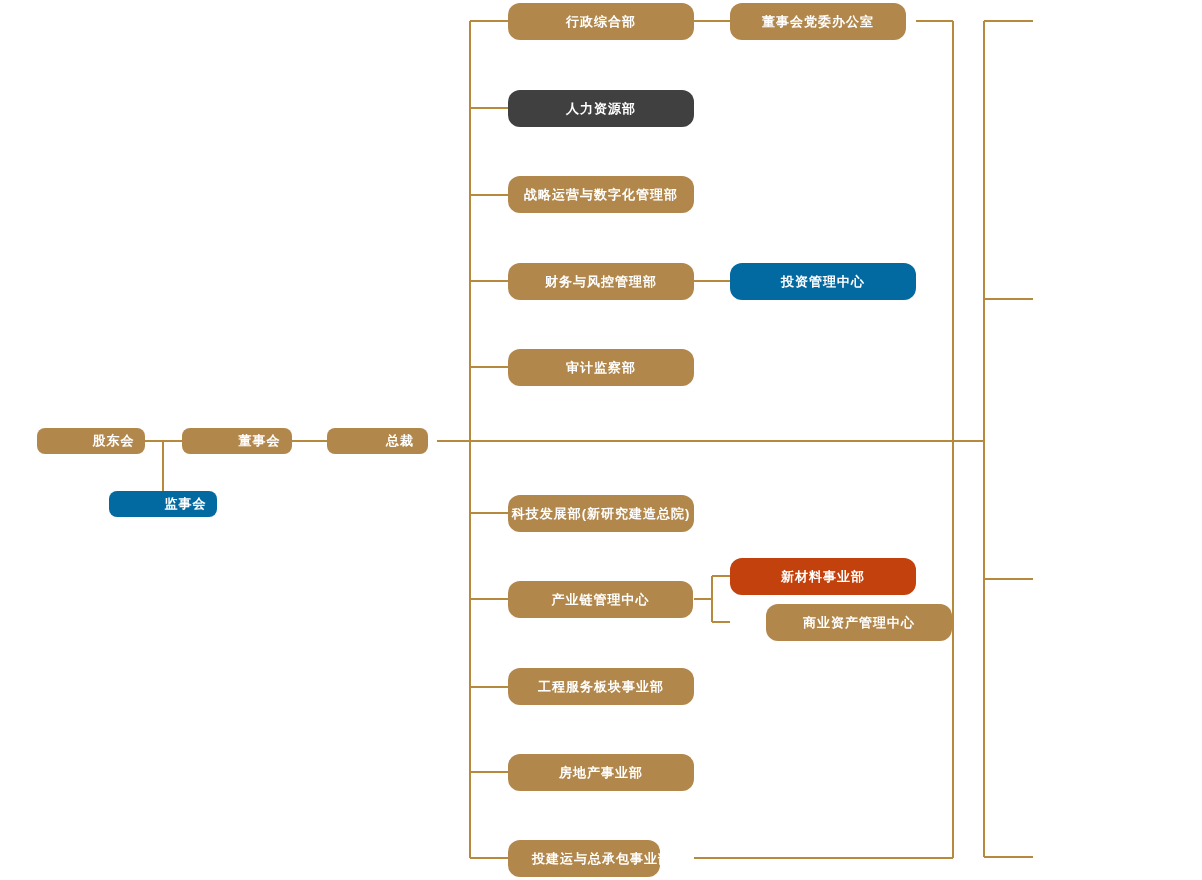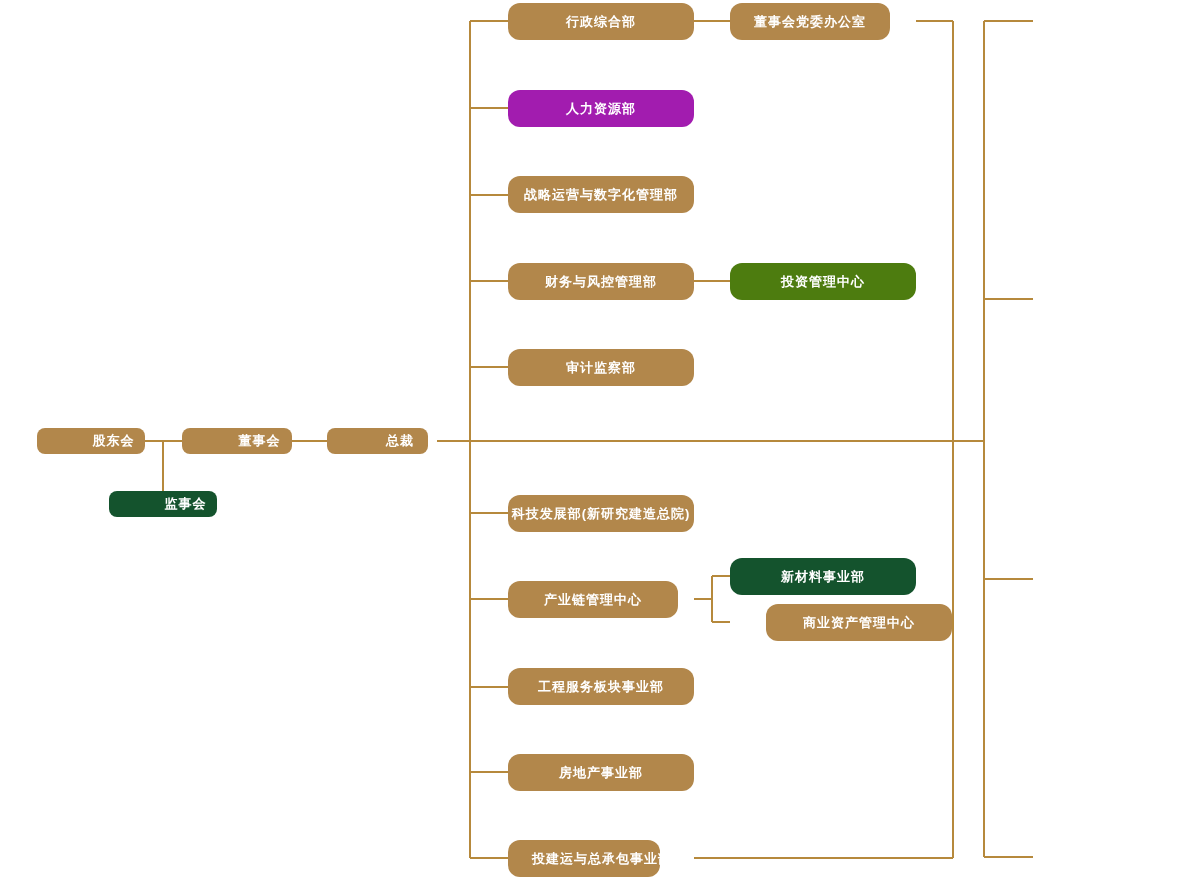--- a/index.html
+++ b/index.html
@@ -64,30 +64,30 @@
     <div class="line" style="left: 712px; top: 575.25px; width: 18px; height: 1.5px; background: rgb(182, 137, 60);"></div>
     <div class="line" style="left: 712px; top: 621.25px; width: 18px; height: 1.5px; background: rgb(182, 137, 60);"></div>
     <div class="line" style="left: 694px; top: 857.25px; width: 259px; height: 1.5px; background: rgb(182, 137, 60);"></div>
     <div class="line" style="left: 952.25px; top: 21px; width: 1.5px; height: 837px; background: rgb(182, 137, 60);"></div>
     <div class="line" style="left: 983.25px; top: 21px; width: 1.5px; height: 836px; background: rgb(182, 137, 60);"></div>
     <div class="line" style="left: 984px; top: 20.25px; width: 49px; height: 1.5px; background: rgb(182, 137, 60);"></div>
     <div class="line" style="left: 984px; top: 298.25px; width: 49px; height: 1.5px; background: rgb(182, 137, 60);"></div>
     <div class="line" style="left: 984px; top: 578.25px; width: 49px; height: 1.5px; background: rgb(182, 137, 60);"></div>
     <div class="line" style="left: 984px; top: 856.25px; width: 49px; height: 1.5px; background: rgb(182, 137, 60);"></div>
     <div class="node small" style="left: 37px; top: 428px; width: 108px; height: 26px; background: rgb(178, 135, 75); color: rgb(255, 255, 255);">股东会</div>
-    <div class="node small" style="left: 109px; top: 491px; width: 108px; height: 26px; background: #14532d; color: rgb(255, 255, 255); text-align: right;">监事会</div>
+    <div class="node small" style="left: 109px; top: 491px; width: 108px; height: 26px; background: #0369a1; color: rgb(255, 255, 255); text-align: right;">监事会</div>
     <div class="node small" style="left: 182px; top: 428px; width: 110px; height: 26px; background: rgb(178, 135, 75); color: rgb(255, 255, 255);">董事会</div>
     <div class="node small" style="left: 327px; top: 428px; width: 101px; height: 26px; background: rgb(178, 135, 75); color: rgb(255, 255, 255);">总裁</div>
     <div class="node" style="left: 508px; top: 3px; width: 186px; height: 37px; background: rgb(178, 135, 75); color: rgb(255, 255, 255);">行政综合部</div>
-    <div class="node" style="left: 730px; top: 3px; width: 160px; height: 37px; background: rgb(178, 135, 75); color: rgb(255, 255, 255);">董事会党委办公室</div>
-    <div class="node" style="left: 508px; top: 90px; width: 186px; height: 37px; background: #a21caf; color: rgb(255, 255, 255);">人力资源部</div>
+    <div class="node" style="left: 730px; top: 3px; width: 176px; height: 37px; background: rgb(178, 135, 75); color: rgb(255, 255, 255);">董事会党委办公室</div>
+    <div class="node" style="left: 508px; top: 90px; width: 186px; height: 37px; background: #404040; color: rgb(255, 255, 255);">人力资源部</div>
     <div class="node" style="left: 508px; top: 176px; width: 186px; height: 37px; background: rgb(178, 135, 75); color: rgb(255, 255, 255); text-align: center;">战略运营与数字化管理部</div>
     <div class="node" style="left: 508px; top: 263px; width: 186px; height: 37px; background: rgb(178, 135, 75); color: rgb(255, 255, 255);">财务与风控管理部</div>
-    <div class="node" style="left: 730px; top: 263px; width: 186px; height: 37px; background: #4d7c0f; color: rgb(255, 255, 255);">投资管理中心</div>
+    <div class="node" style="left: 730px; top: 263px; width: 186px; height: 37px; background: #0369a1; color: rgb(255, 255, 255);">投资管理中心</div>
     <div class="node" style="left: 508px; top: 349px; width: 186px; height: 37px; background: rgb(178, 135, 75); color: rgb(255, 255, 255);">审计监察部</div>
     <div class="node" style="left: 508px; top: 495px; width: 186px; height: 37px; background: rgb(178, 135, 75); color: rgb(255, 255, 255);">科技发展部(新研究建造总院)</div>
-    <div class="node" style="left: 508px; top: 581px; width: 170px; height: 37px; background: rgb(178, 135, 75); color: rgb(255, 255, 255);">产业链管理中心</div>
-    <div class="node" style="left: 730px; top: 558px; width: 186px; height: 37px; background: #14532d; color: rgb(255, 255, 255);">新材料事业部</div>
+    <div class="node" style="left: 508px; top: 581px; width: 185px; height: 37px; background: rgb(178, 135, 75); color: rgb(255, 255, 255);">产业链管理中心</div>
+    <div class="node" style="left: 730px; top: 558px; width: 186px; height: 37px; background: #c2410c; color: rgb(255, 255, 255);">新材料事业部</div>
     <div class="node" style="left: 766px; top: 604px; width: 186px; height: 37px; background: rgb(178, 135, 75); color: rgb(255, 255, 255);">商业资产管理中心</div>
     <div class="node" style="left: 508px; top: 668px; width: 186px; height: 37px; background: rgb(178, 135, 75); color: rgb(255, 255, 255);">工程服务板块事业部</div>
     <div class="node" style="left: 508px; top: 754px; width: 186px; height: 37px; background: rgb(178, 135, 75); color: rgb(255, 255, 255);">房地产事业部</div>
     <div class="node" style="left: 508px; top: 840px; width: 152px; height: 37px; background: rgb(178, 135, 75); color: rgb(255, 255, 255); padding-left: 36px;">投建运与总承包事业部</div>
   </div>
 
 </body></html>

